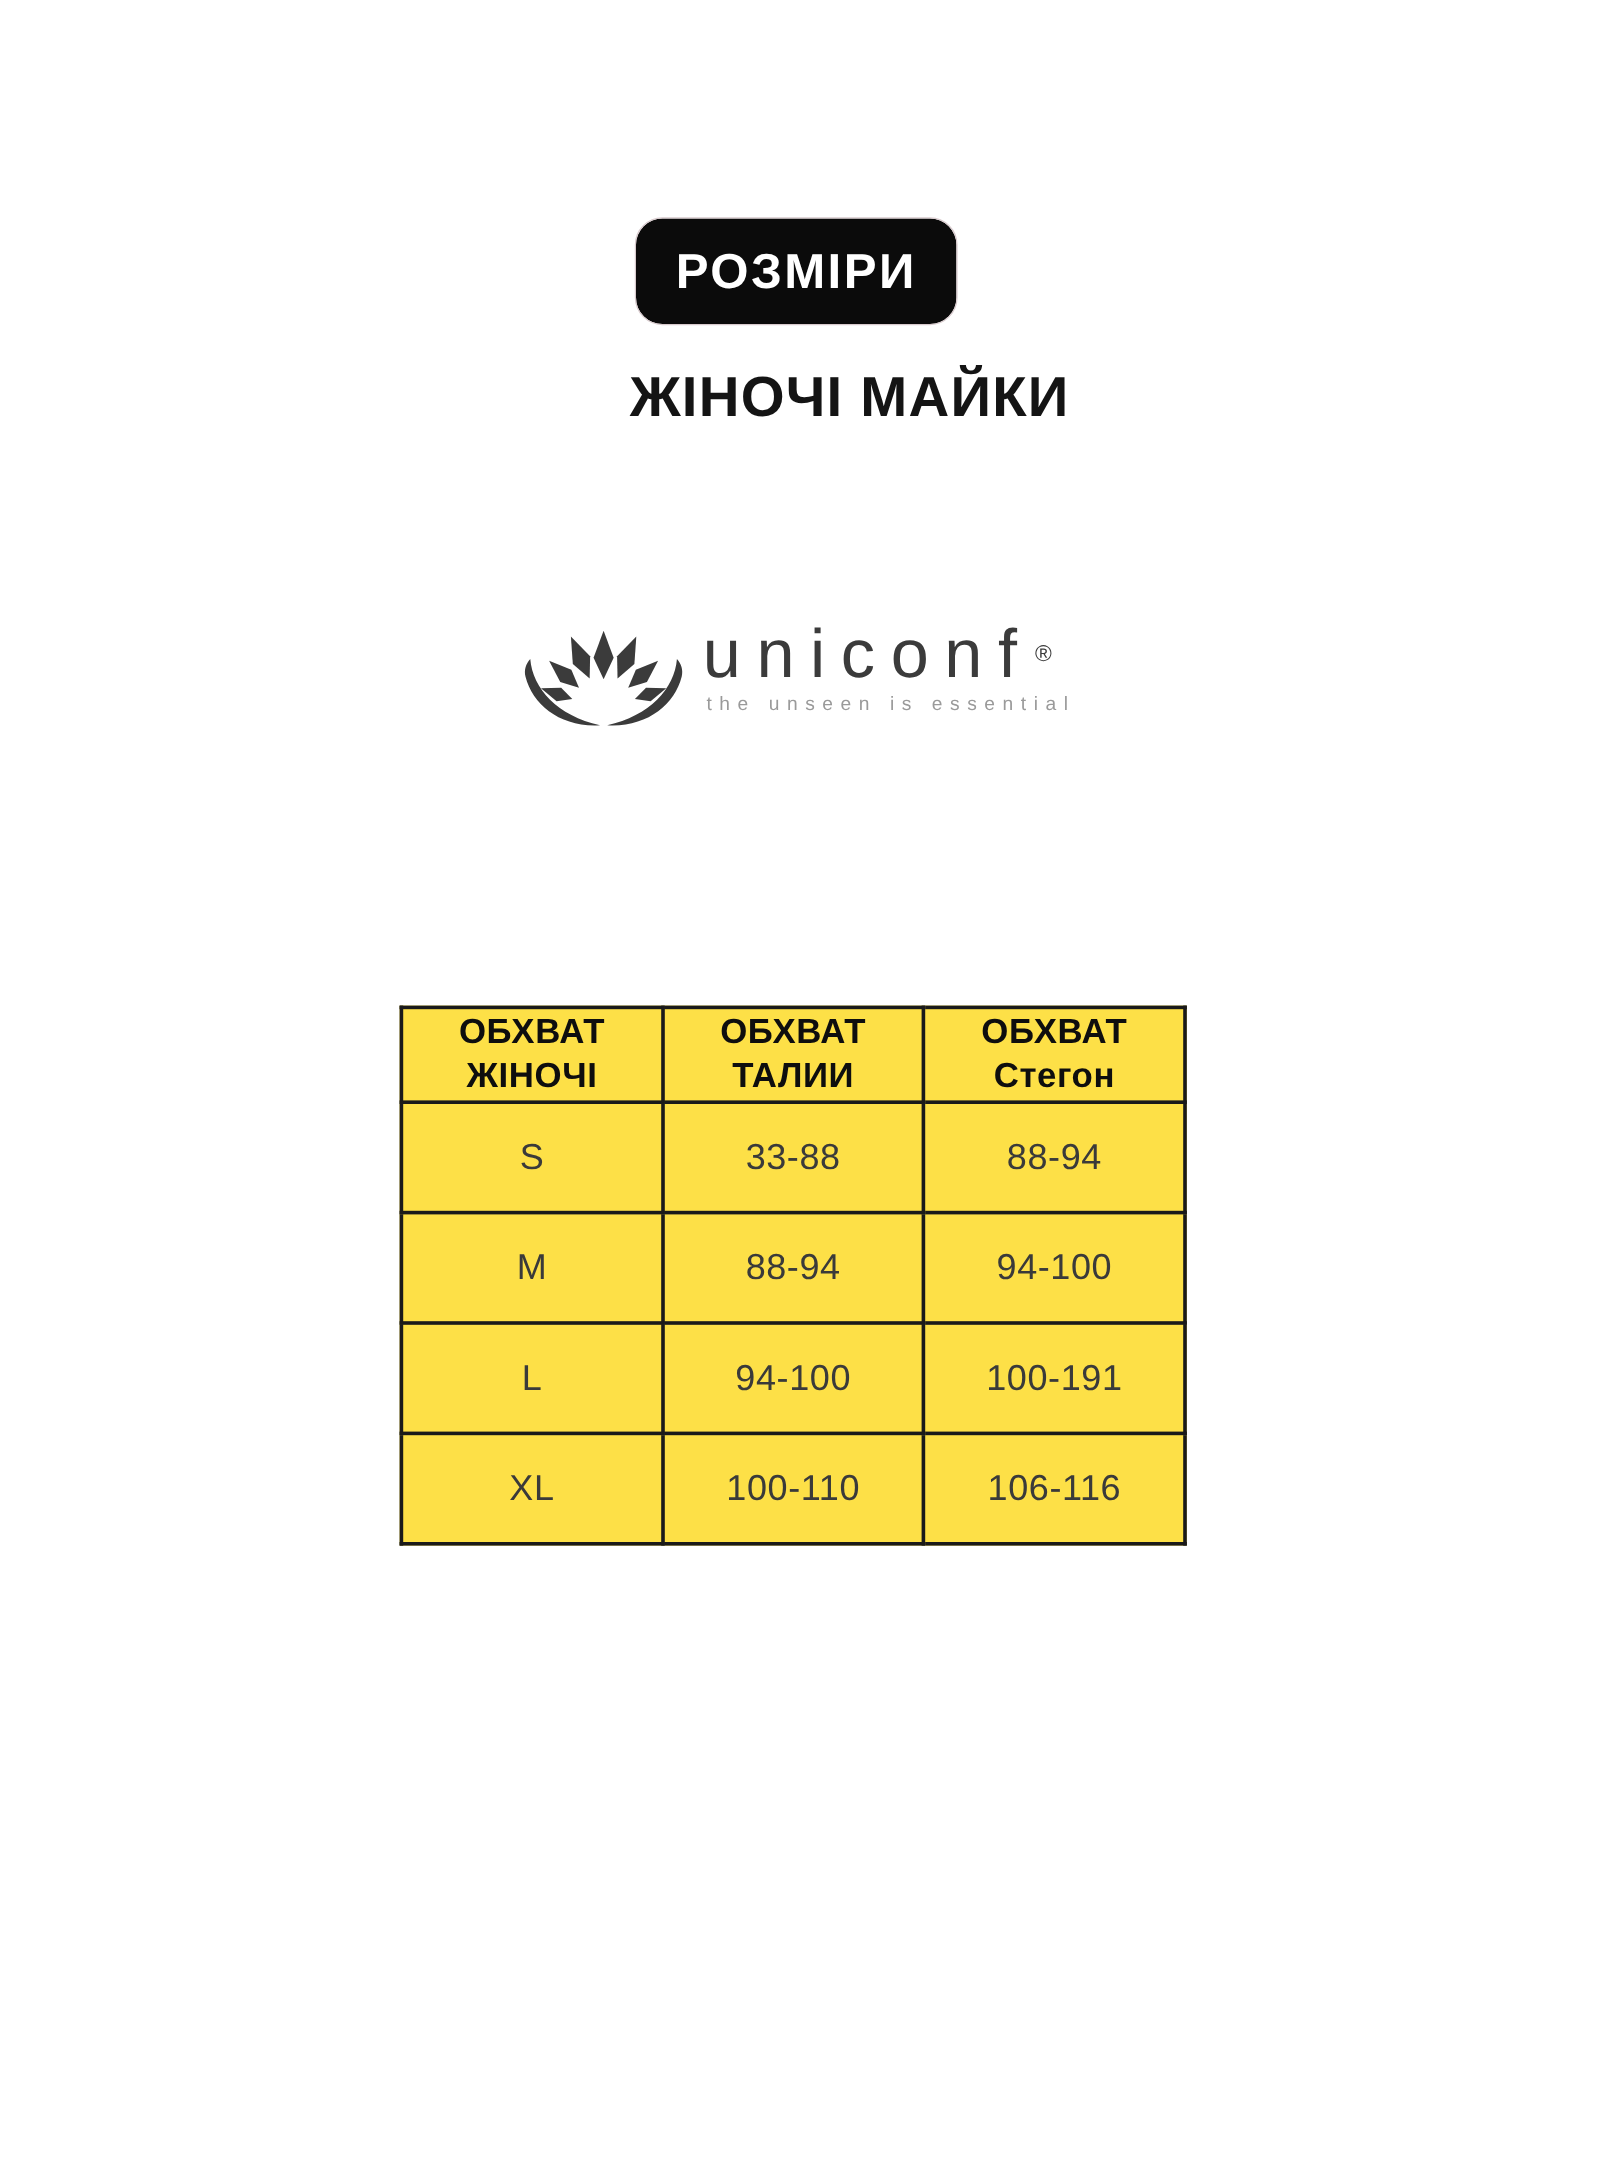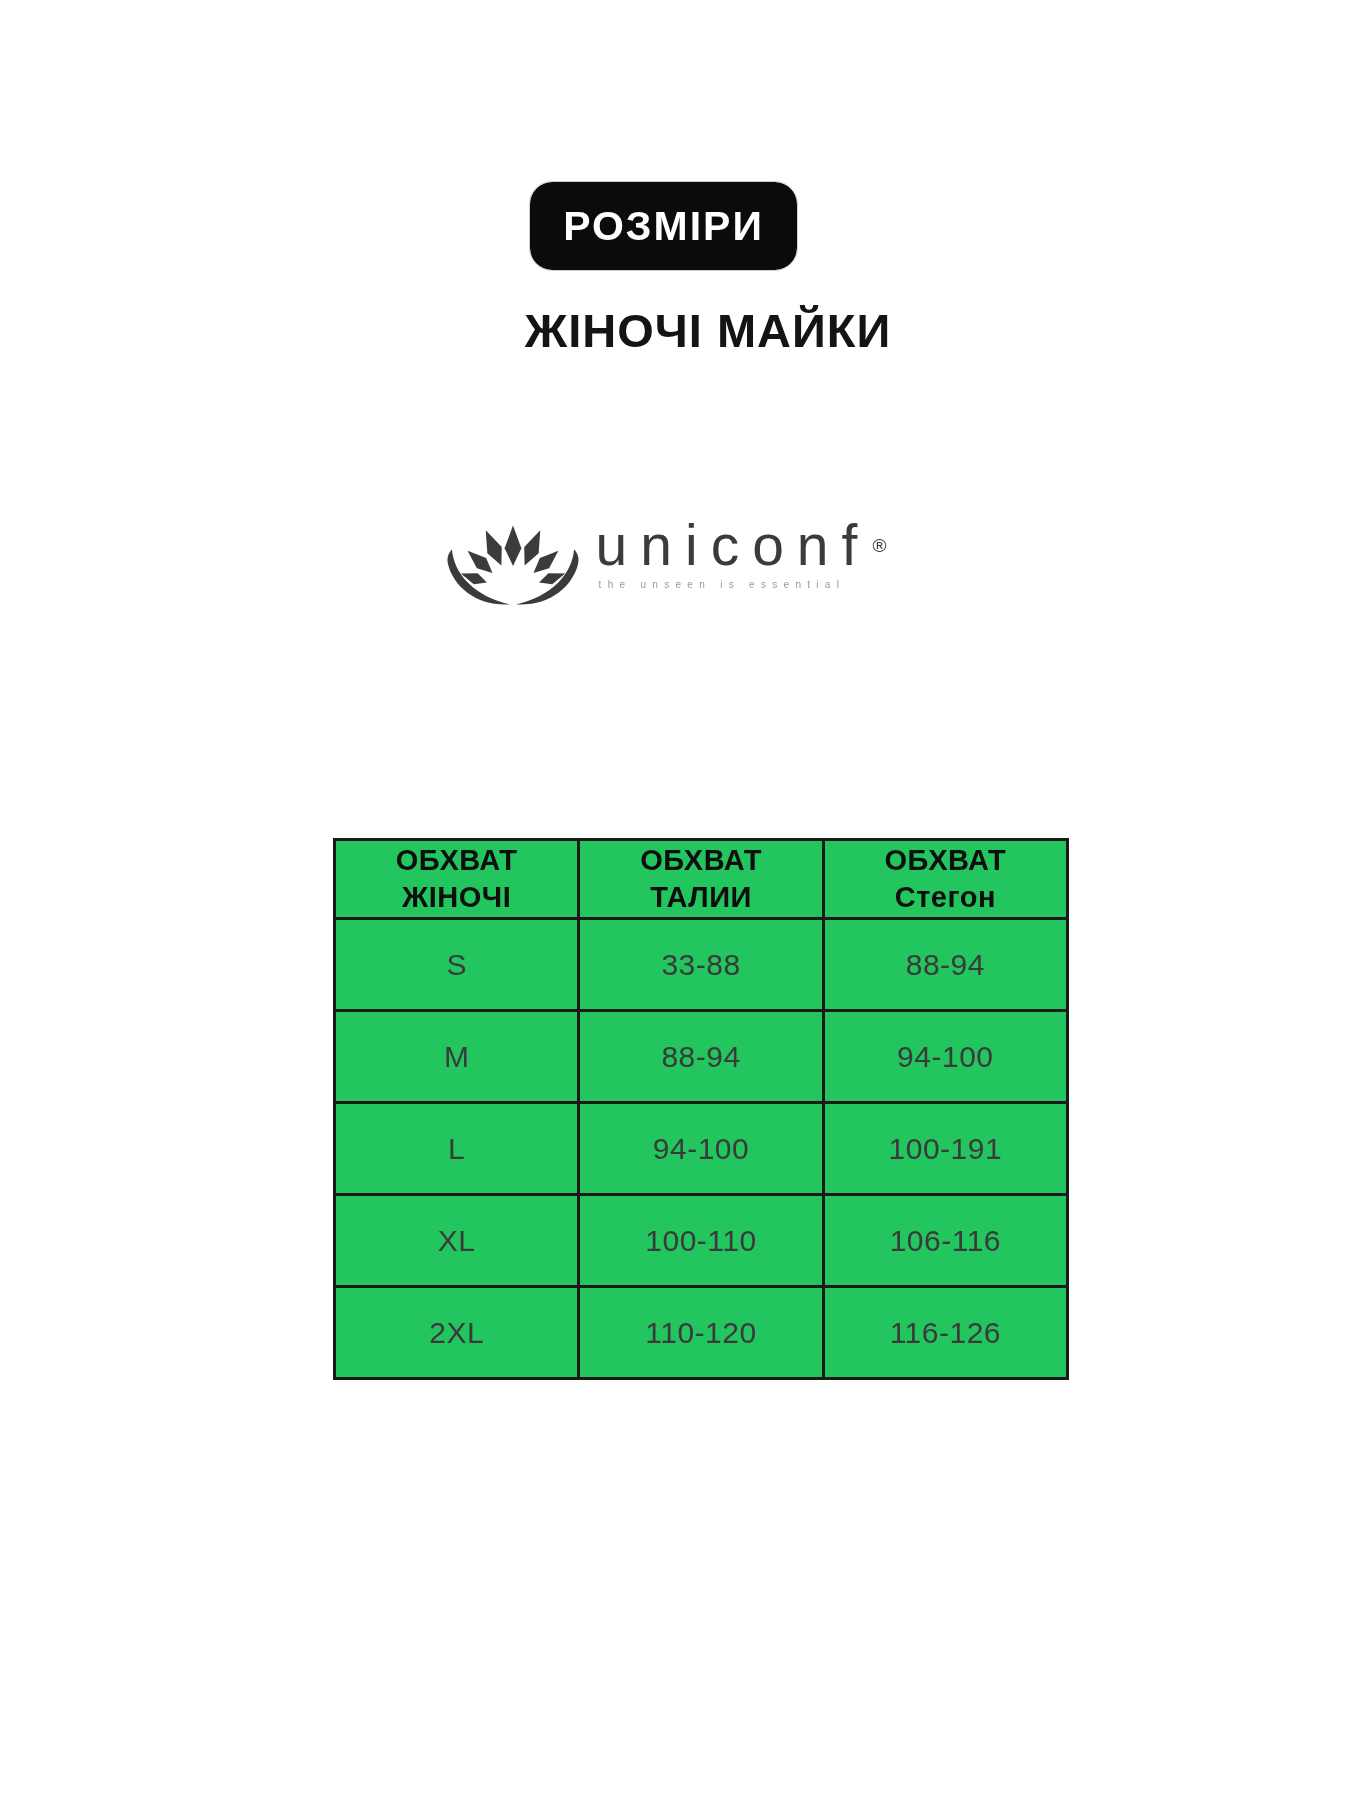--- a/index.html
+++ b/index.html
@@ -31,28 +31,28 @@
     display:flex;justify-content:center;align-items:flex-start;gap:14px;
   }
   .logo-icon{width:138px;height:100px;margin-top:6px;flex:0 0 auto}
   .logo-textcol{margin-top:10px}
   .wordmark-row{display:flex;align-items:center}
   .wordmark{
     font-size:57px;line-height:58px;letter-spacing:13px;color:#3b3b3b;font-weight:normal;
   }
   .regmark{font-size:19px;color:#3b3b3b;margin-left:2px;margin-top:2px}
   .tagline{
-    font-size:10px;letter-spacing:6.3px;color:#9a9a9a;margin-top:5px;padding-left:3px;
+    font-size:16px;letter-spacing:6.3px;color:#9a9a9a;margin-top:5px;padding-left:3px;
     text-align:left;white-space:nowrap;
   }
 
   
   .size-table{
-    position:absolute;left:333px;top:838px;width:736px;
-    border-collapse:collapse;table-layout:fixed;background:#22c55e;
+    position:absolute;left:333px;top:838px;width:656px;
+    border-collapse:collapse;table-layout:fixed;background:#fde047;
   }
   .size-table th,.size-table td{
     border:3px solid #1a1a1a;text-align:center;vertical-align:middle;padding:0;
   }
   .size-table th{
     height:76px;font-size:29px;font-weight:bold;color:#0e0e0e;line-height:37px;letter-spacing:.5px;
   }
   .size-table td{
     height:89px;font-size:30px;font-weight:normal;color:#3a3a3a;letter-spacing:.5px;
   }
@@ -124,21 +124,16 @@
       <tr>
         <td>L</td>
         <td>94-100</td>
         <td>100-191</td>
       </tr>
       <tr>
         <td>XL</td>
         <td>100-110</td>
         <td>106-116</td>
       </tr>
-      <tr>
-        <td>2XL</td>
-        <td>110-120</td>
-        <td>116-126</td>
-      </tr>
     </tbody>
   </table>
 
 </div>
 
 </body></html>

